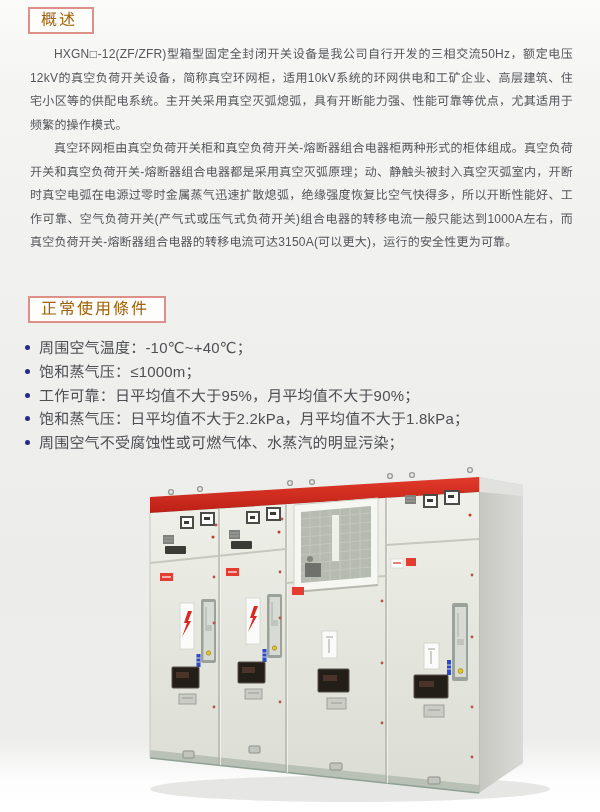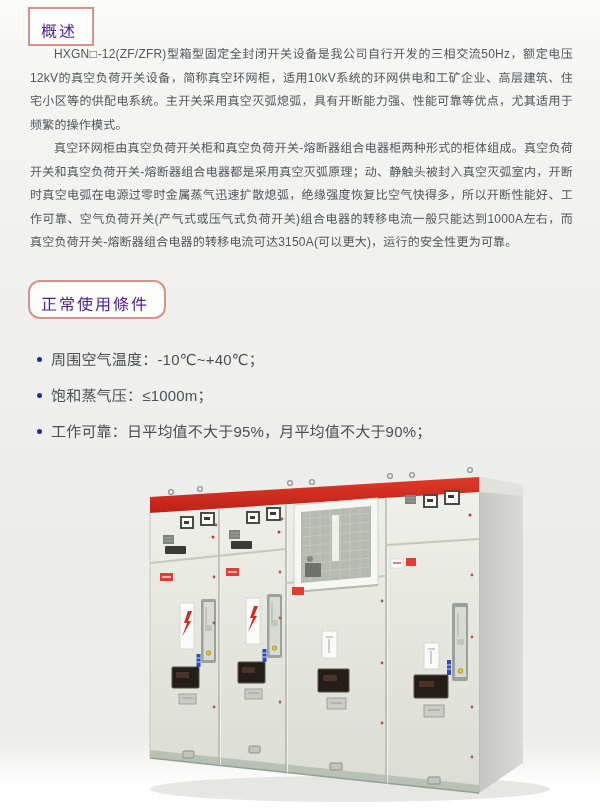--- a/index.html
+++ b/index.html
@@ -4,35 +4,35 @@
 <style>
   html,body{margin:0;padding:0;background:#ffffff;}
   .page{
     position:relative;width:600px;height:812px;overflow:hidden;
     background:linear-gradient(180deg,#fbfbfa 0px,#f4f4f3 90px,#f0f0ef 300px,#ececeb 560px,#ededec 740px,#fdfdfd 782px,#ffffff 812px);
     font-family:"Liberation Sans","DejaVu Sans",sans-serif;
   }
   .heading-box{
     position:absolute;left:28px;display:inline-block;
     border:2px solid #dc9087;background:#fdfdfc;
-    color:#4c1d95;font-size:16px;line-height:18px;
-    padding:14px 15px 3px 11px;letter-spacing:2px;white-space:nowrap;
+    color:#a16207;font-size:16px;line-height:18px;
+    padding:2px 15px 3px 11px;letter-spacing:2px;white-space:nowrap;
   }
   #box-overview{top:7px;}
-  #box-conditions{top:280px;border-radius:12px;}
+  #box-conditions{top:296px;}
   .para{
     position:absolute;left:30px;width:543px;margin:0;
     color:#55565a;font-size:12px;line-height:23.5px;
     text-align:justify;text-indent:2em;letter-spacing:0.2px;
   }
   #para-1{top:43px;}
   #para-2{top:137px;}
   ul.cond{position:absolute;left:25px;top:336px;margin:0;padding:0;list-style:none;}
   ul.cond li{
-    position:relative;margin:12px;padding:0 0 0 14px;
+    position:relative;margin:0;padding:0 0 0 14px;
     color:#4e4f53;font-size:15px;line-height:23.8px;letter-spacing:0.2px;white-space:nowrap;
   }
   .dot{
     position:absolute;left:0;top:9px;width:5px;height:5px;border-radius:50%;
     background:#232c8e;display:inline-block;
   }
   .photo{position:absolute;left:0;top:455px;width:600px;height:357px;}
 </style>
 </head>
 <body>
@@ -47,20 +47,22 @@
   <p class="para" id="para-2">真空环网柜由真空负荷开关柜和真空负荷开关-熔断器组合电器柜两种形式的柜体组成。真空负荷开关和真空负荷开关-熔断器组合电器都是采用真空灭弧原理；动、静触头被封入真空灭弧室内，开断时真空电弧在电源过零时金属蒸气迅速扩散熄弧，绝缘强度恢复比空气快得多，所以开断性能好、工作可靠、空气负荷开关(产气式或压气式负荷开关)组合电器的转移电流一般只能达到1000A左右，而真空负荷开关-熔断器组合电器的转移电流可达3150A(可以更大)，运行的安全性更为可靠。</p>
 
   <div class="heading-box" id="box-conditions">
     <span>正常使用條件</span>
   </div>
 
   <ul class="cond">
     <li><span class="dot"></span><span>周围空气温度：-10℃~+40℃；</span></li>
     <li><span class="dot"></span><span>饱和蒸气压：≤1000m；</span></li>
     <li><span class="dot"></span><span>工作可靠：日平均值不大于95%，月平均值不大于90%；</span></li>
+    <li><span class="dot"></span><span>饱和蒸气压：日平均值不大于2.2kPa，月平均值不大于1.8kPa；</span></li>
+    <li><span class="dot"></span><span>周围空气不受腐蚀性或可燃气体、水蒸汽的明显污染；</span></li>
   </ul>
 
   <div class="photo">
     <svg width="600" height="357" viewBox="0 0 600 357" xmlns="http://www.w3.org/2000/svg">
       <defs>
         <linearGradient id="gRed" x1="0" y1="0" x2="0" y2="1">
           <stop offset="0" stop-color="#e13a2a"></stop>
             <stop offset="1" stop-color="#bd2016"></stop>
         </linearGradient>
         <linearGradient id="gFront" x1="0" y1="0" x2="0" y2="1">

